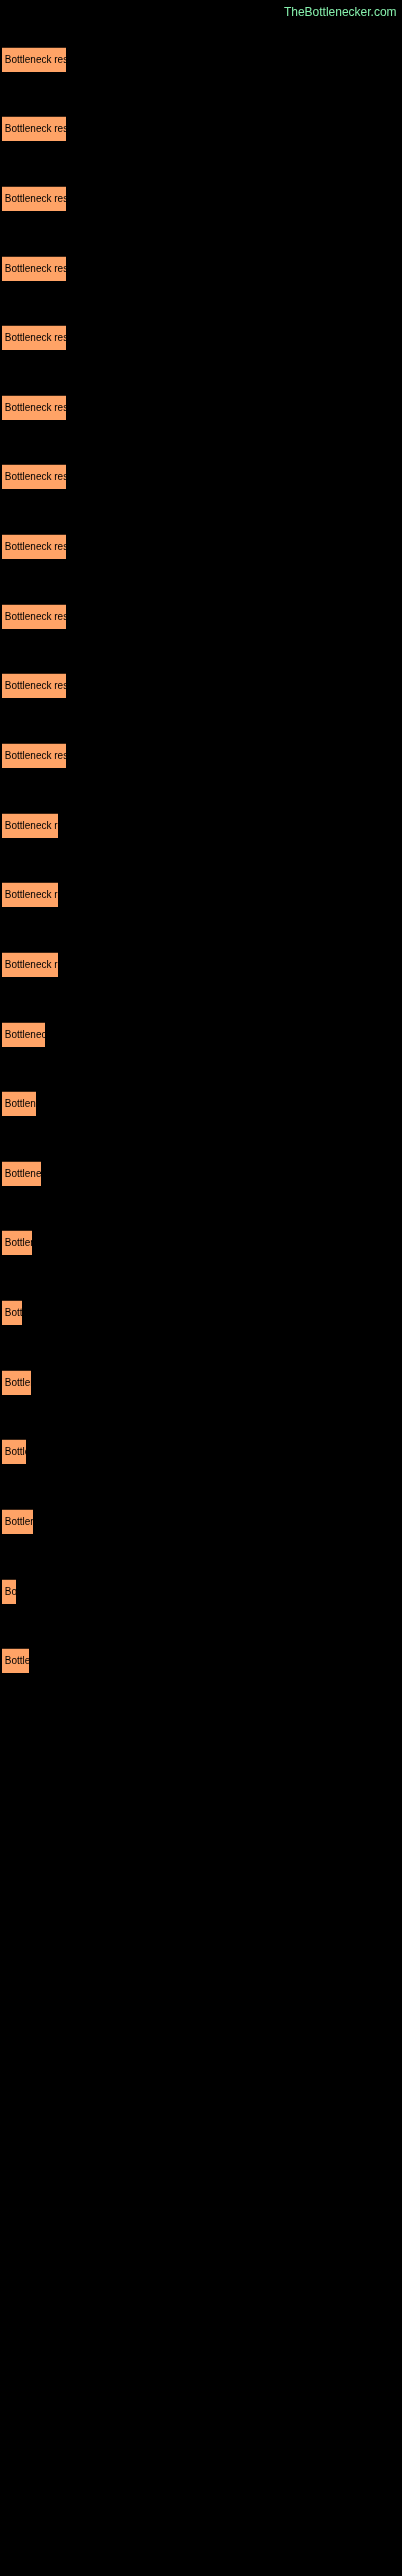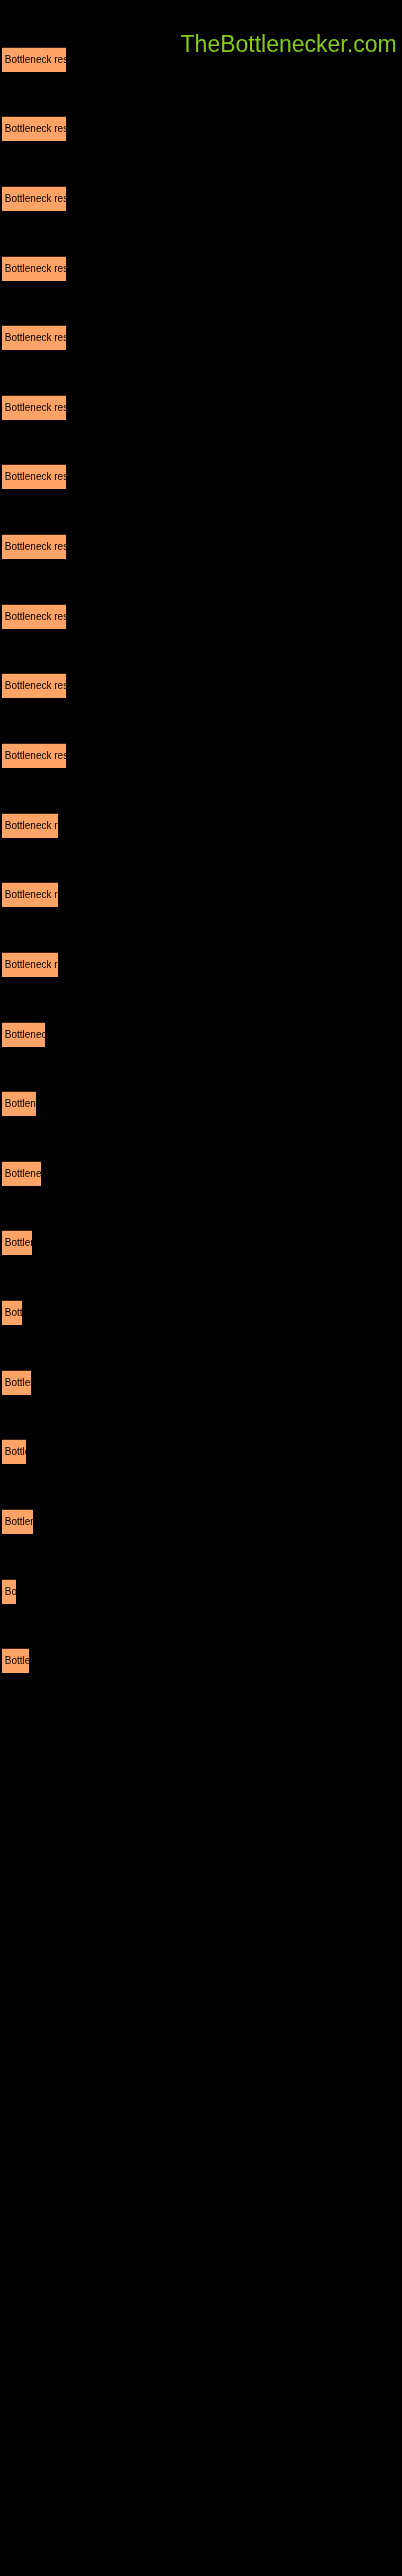--- a/index.html
+++ b/index.html
@@ -13,27 +13,26 @@
     height: 2576px;
     position: relative;
     font-family: "Liberation Sans", sans-serif;
     overflow: hidden;
   }
 
   .watermark {
     position: absolute;
     top: 1.6px;
     right: 6.4px;
-    font-size: 23px;
+    font-size: 12px;
     line-height: 21px;
-    color: #84cc16;
+    color: #86efac;
     letter-spacing: 0px;
     white-space: nowrap;
     user-select: none;
-    margin-top: 32px;
   }
 
   .chart {
     position: absolute;
     left: 0;
     top: 0;
     width: 403px;
     height: 2576px;
   }
 

